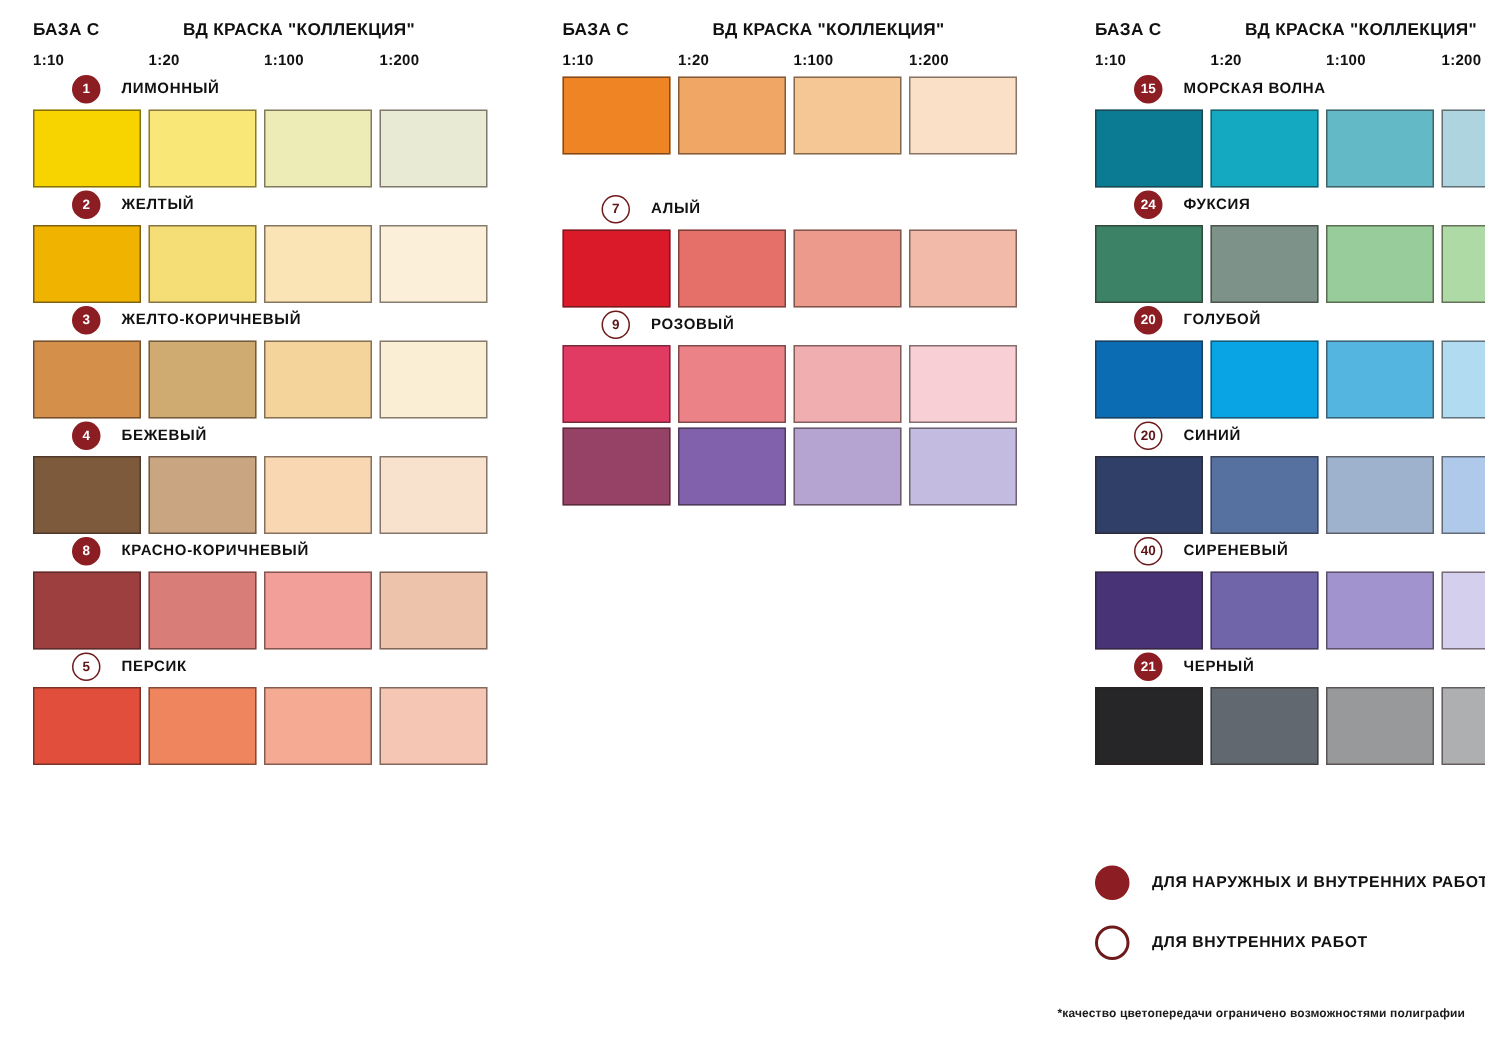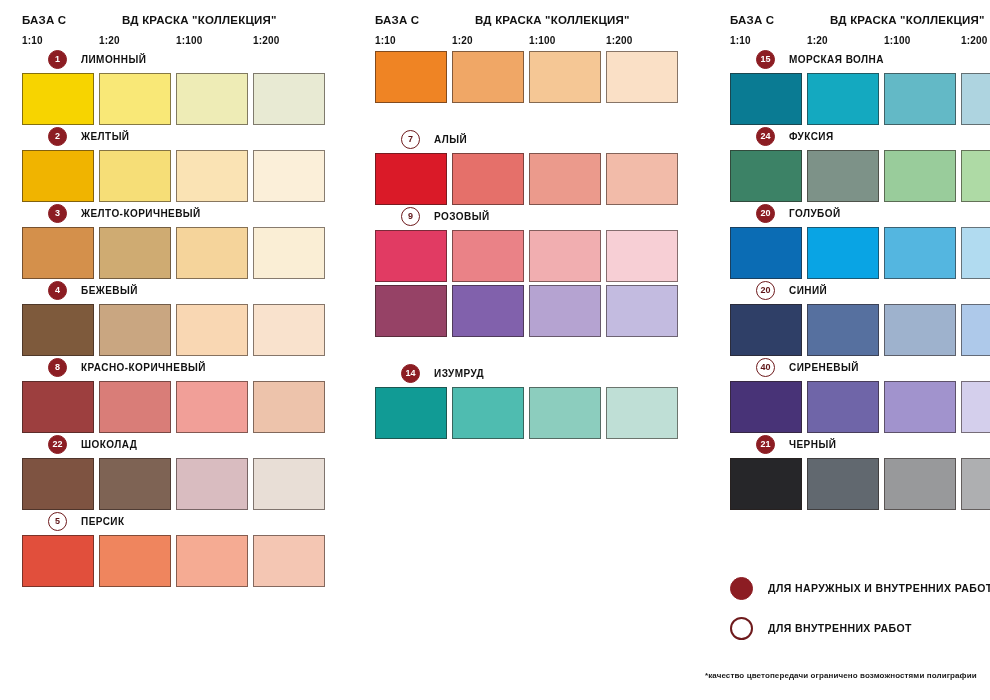--- a/index.html
+++ b/index.html
@@ -231,32 +231,20 @@
           </div>
           <div class="tints">
             <div class="tint" style="background: rgb(157, 63, 63);"></div>
             <div class="tint" style="background: rgb(217, 125, 120);"></div>
             <div class="tint" style="background: rgb(241, 159, 152);"></div>
             <div class="tint" style="background: rgb(237, 195, 171);"></div>
           </div>
         </div>
         <div class="swatch-row">
           <div class="row-label">
-            <span class="badge filled">22</span>
-            <span class="row-name">ШОКОЛАД</span>
-          </div>
-          <div class="tints">
-            <div class="tint" style="background: rgb(126, 83, 65);"></div>
-            <div class="tint" style="background: rgb(126, 99, 84);"></div>
-            <div class="tint" style="background: rgb(217, 188, 192);"></div>
-            <div class="tint" style="background: rgb(232, 222, 214);"></div>
-          </div>
-        </div>
-        <div class="swatch-row">
-          <div class="row-label">
             <span class="badge outline">5</span>
             <span class="row-name">ПЕРСИК</span>
           </div>
           <div class="tints">
             <div class="tint" style="background: rgb(225, 79, 60);"></div>
             <div class="tint" style="background: rgb(239, 133, 94);"></div>
             <div class="tint" style="background: rgb(245, 171, 147);"></div>
             <div class="tint" style="background: rgb(244, 198, 179);"></div>
           </div>
         </div>
@@ -310,32 +298,20 @@
           </div>
         </div>
         <div class="swatch-row">
           <div class="tints">
             <div class="tint" style="background: rgb(150, 66, 102);"></div>
             <div class="tint" style="background: rgb(129, 97, 172);"></div>
             <div class="tint" style="background: rgb(181, 163, 209);"></div>
             <div class="tint" style="background: rgb(195, 187, 224);"></div>
           </div>
         </div>
-        <div class="swatch-row">
-          <div class="row-label">
-            <span class="badge filled">14</span>
-            <span class="row-name">ИЗУМРУД</span>
-          </div>
-          <div class="tints">
-            <div class="tint" style="background: rgb(17, 155, 149);"></div>
-            <div class="tint" style="background: rgb(79, 188, 176);"></div>
-            <div class="tint" style="background: rgb(140, 205, 190);"></div>
-            <div class="tint" style="background: rgb(191, 223, 214);"></div>
-          </div>
-        </div>
       </div>
   </div>
 
   <div class="column" id="col-2">
     <div class="col-header">
       <div class="header-titles">
         <span class="hdr-base">БАЗА С</span>
         <span class="hdr-brand">ВД КРАСКА "КОЛЛЕКЦИЯ"</span>
       </div>
       <div class="header-ratios">

